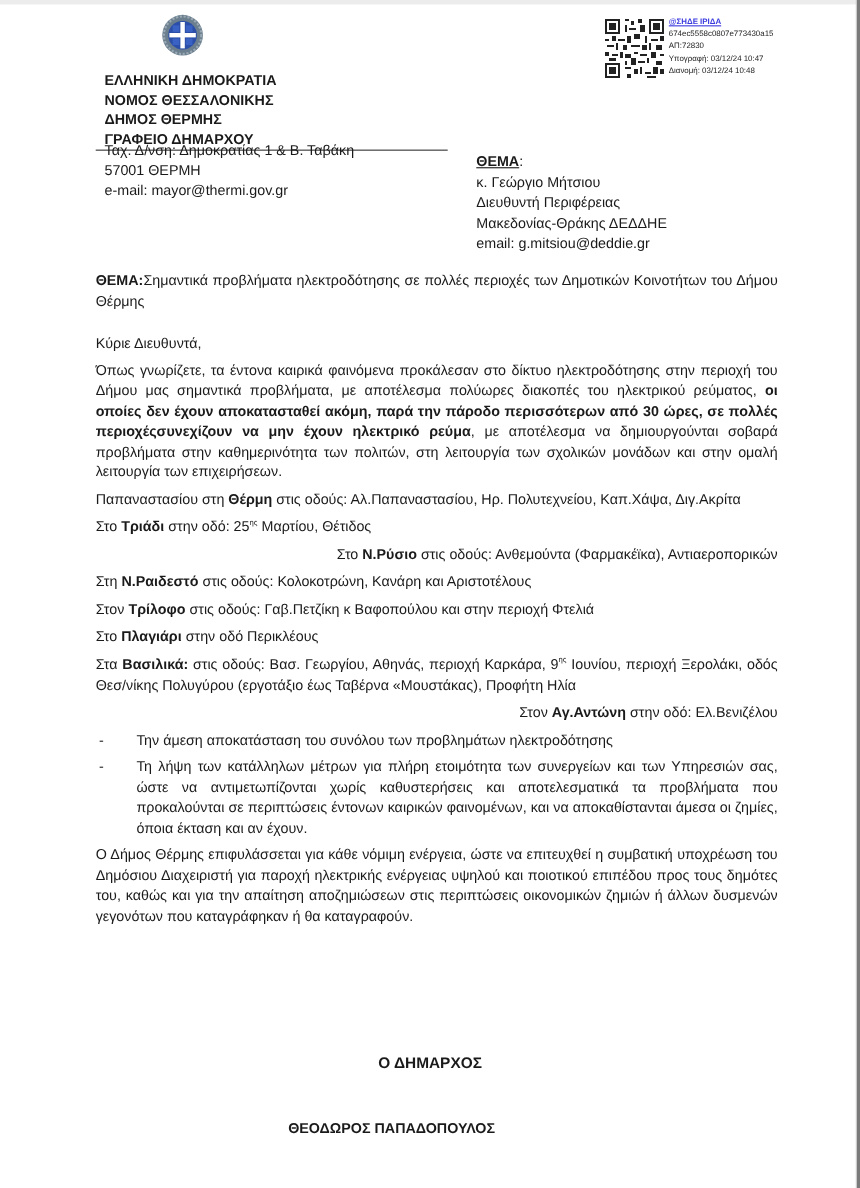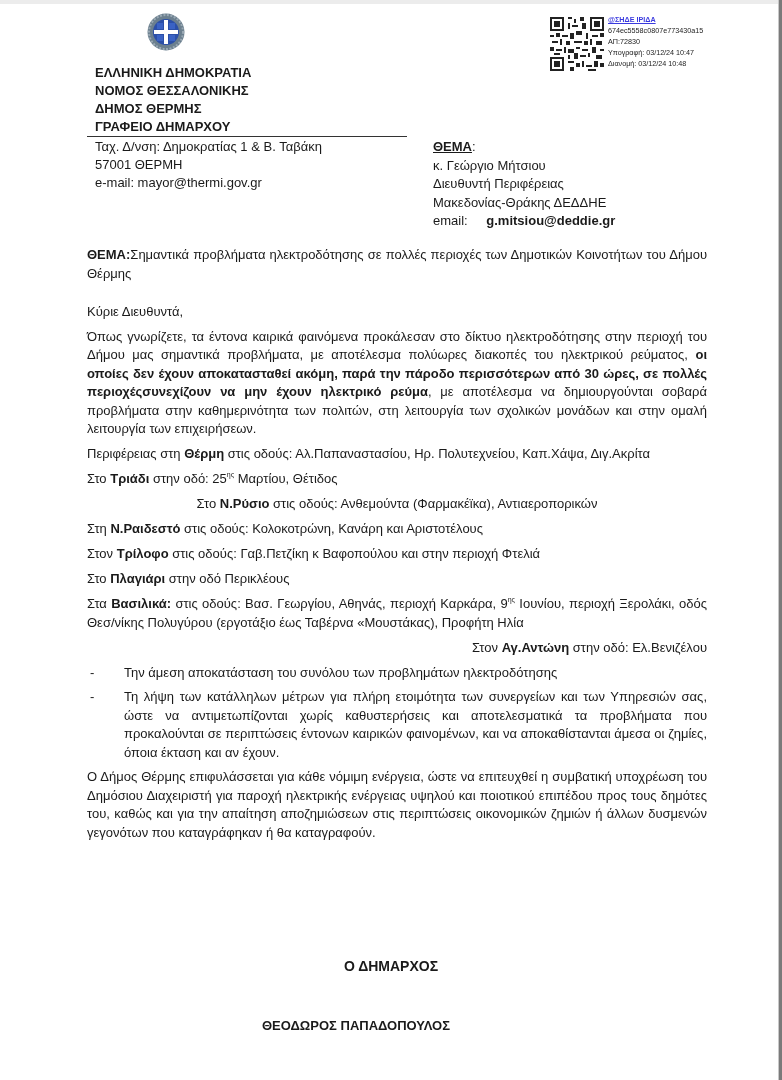--- a/index.html
+++ b/index.html
@@ -8,25 +8,25 @@
     font-family:"Liberation Sans", sans-serif; color:#1a1a1a; position:relative;
   }
   .topband { position:absolute; left:0; top:0; width:782px; height:4px; background:#ececec; }
   .rightedge { position:absolute; right:0; top:0; width:3px; height:1080px; background:#7a7a7a; }
   .rightedge2 { position:absolute; right:3px; top:0; width:1px; height:1080px; background:#c8c8c8; }
 
   .emblem { position:absolute; left:146px; top:12px; width:40px; height:40px; }
 
   .org { position:absolute; left:95px; top:64px; font-weight:bold; font-size:13px; line-height:18px; }
   .rule { position:absolute; left:87px; top:136px; width:320px; height:1px; background:#333; }
-  .addr { position:absolute; left:95px; top:138px; font-size:13px; line-height:18px; }
+  .addr { position:absolute; left:95px; top:128px; font-size:13px; line-height:18px; }
 
   .to { position:absolute; left:433px; top:138px; font-size:13px; line-height:18.5px; }
   .to .heading { font-weight:bold; text-decoration:underline; }
-  .to b { font-weight:bold;margin-left:15px; }
+  .to b { font-weight:normal; }
 
   .stamp { position:absolute; left:548px; top:14px; width:200px; height:60px; }
   .qr { position:absolute; left:2px; top:3px; width:54px; height:54px; }
   .stamp-text { position:absolute; left:60px; top:0; font-size:7.2px; line-height:11px; color:#222; white-space:nowrap; }
   .stamp-text .brand { color:#3a3adf; font-weight:bold; text-decoration:underline; }
 
   .body { position:absolute; left:87px; top:246px; width:620px; font-size:13px; line-height:18.5px; text-align:justify; }
   .body p { margin:0 0 6.5px 0; }
   .body b { font-weight:bold; }
   .subject { margin-bottom:20px !important; }
@@ -148,23 +148,23 @@
   <div><span>email: </span><b>g.mitsiou@deddie.gr</b></div>
 </div>
 
 <div class="body">
   <p class="subject"><b>ΘΕΜΑ:</b><span>Σημαντικά προβλήματα ηλεκτροδότησης σε πολλές περιοχές των Δημοτικών Κοινοτήτων του Δήμου Θέρμης</span></p>
 
   <p class="greet">Κύριε Διευθυντά,</p>
 
   <p><span>Όπως γνωρίζετε, τα έντονα καιρικά φαινόμενα προκάλεσαν στο δίκτυο ηλεκτροδότησης στην περιοχή του Δήμου μας σημαντικά προβλήματα, με αποτέλεσμα πολύωρες διακοπές του ηλεκτρικού ρεύματος, </span><b>οι οποίες δεν έχουν αποκατασταθεί ακόμη, παρά την πάροδο περισσότερων από 30 ώρες, σε πολλές περιοχέςσυνεχίζουν να μην έχουν ηλεκτρικό ρεύμα</b><span>, με αποτέλεσμα να δημιουργούνται σοβαρά προβλήματα στην καθημερινότητα των πολιτών, στη λειτουργία των σχολικών μονάδων και στην ομαλή λειτουργία των επιχειρήσεων.</span></p>
 
-  <p><span>Περιφέρειας στη </span><b>Θέρμη</b><span> στις οδούς: Αλ.Παπαναστασίου, Ηρ. Πολυτεχνείου, Καπ.Χάψα, Διγ.Ακρίτα</span></p>
+  <p><span>Παπαναστασίου στη </span><b>Θέρμη</b><span> στις οδούς: Αλ.Παπαναστασίου, Ηρ. Πολυτεχνείου, Καπ.Χάψα, Διγ.Ακρίτα</span></p>
   <p style="text-align:left"><span>Στο </span><b>Τριάδι</b><span> στην οδό: 25</span><sup>ης</sup><span> Μαρτίου, Θέτιδος</span></p>
-  <p style="text-align:center"><span>Στο </span><b>Ν.Ρύσιο</b><span> στις οδούς: Ανθεμούντα (Φαρμακέϊκα), Αντιαεροπορικών</span></p>
+  <p style="text-align:right"><span>Στο </span><b>Ν.Ρύσιο</b><span> στις οδούς: Ανθεμούντα (Φαρμακέϊκα), Αντιαεροπορικών</span></p>
   <p style="text-align:left"><span>Στη </span><b>Ν.Ραιδεστό</b><span> στις οδούς: Κολοκοτρώνη, Κανάρη και Αριστοτέλους</span></p>
   <p style="text-align:left"><span>Στον </span><b>Τρίλοφο</b><span> στις οδούς: Γαβ.Πετζίκη κ Βαφοπούλου και στην περιοχή Φτελιά</span></p>
   <p style="text-align:left"><span>Στο </span><b>Πλαγιάρι</b><span> στην οδό Περικλέους</span></p>
   <p><span>Στα </span><b>Βασιλικά:</b><span> στις οδούς: Βασ. Γεωργίου, Αθηνάς, περιοχή Καρκάρα, 9</span><sup>ης</sup><span> Ιουνίου, περιοχή Ξερολάκι, οδός Θεσ/νίκης Πολυγύρου (εργοτάξιο έως Ταβέρνα «Μουστάκας), Προφήτη Ηλία</span></p>
   <p style="text-align:right"><span>Στον </span><b>Αγ.Αντώνη</b><span> στην οδό: Ελ.Βενιζέλου</span></p>
 
 
   <ul class="bullets">
     <li style="text-align:left"><span class="dash">-</span><span>Την άμεση αποκατάσταση του συνόλου των προβλημάτων ηλεκτροδότησης</span></li>
     <li><span class="dash">-</span><span>Τη λήψη των κατάλληλων μέτρων για πλήρη ετοιμότητα των συνεργείων και των Υπηρεσιών σας, ώστε να αντιμετωπίζονται χωρίς καθυστερήσεις και αποτελεσματικά τα προβλήματα που προκαλούνται σε περιπτώσεις έντονων καιρικών φαινομένων, και να αποκαθίστανται άμεσα οι ζημίες, όποια έκταση και αν έχουν.</span></li>

